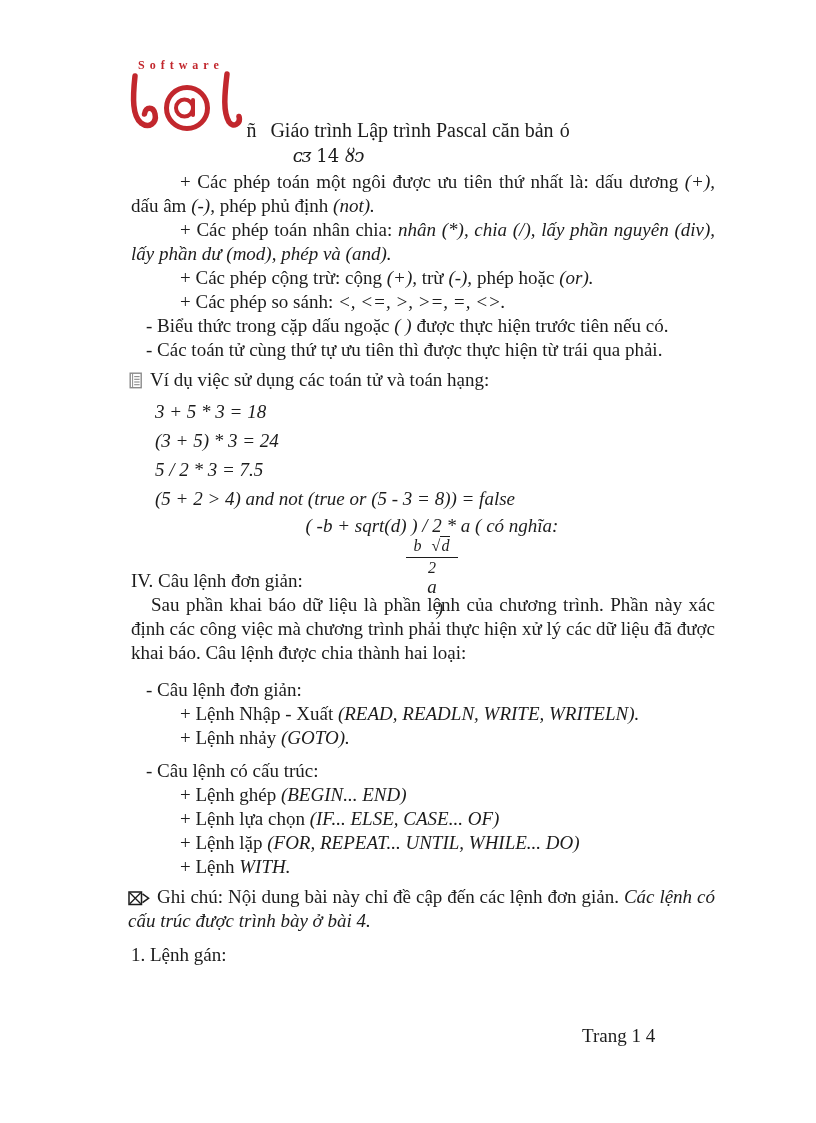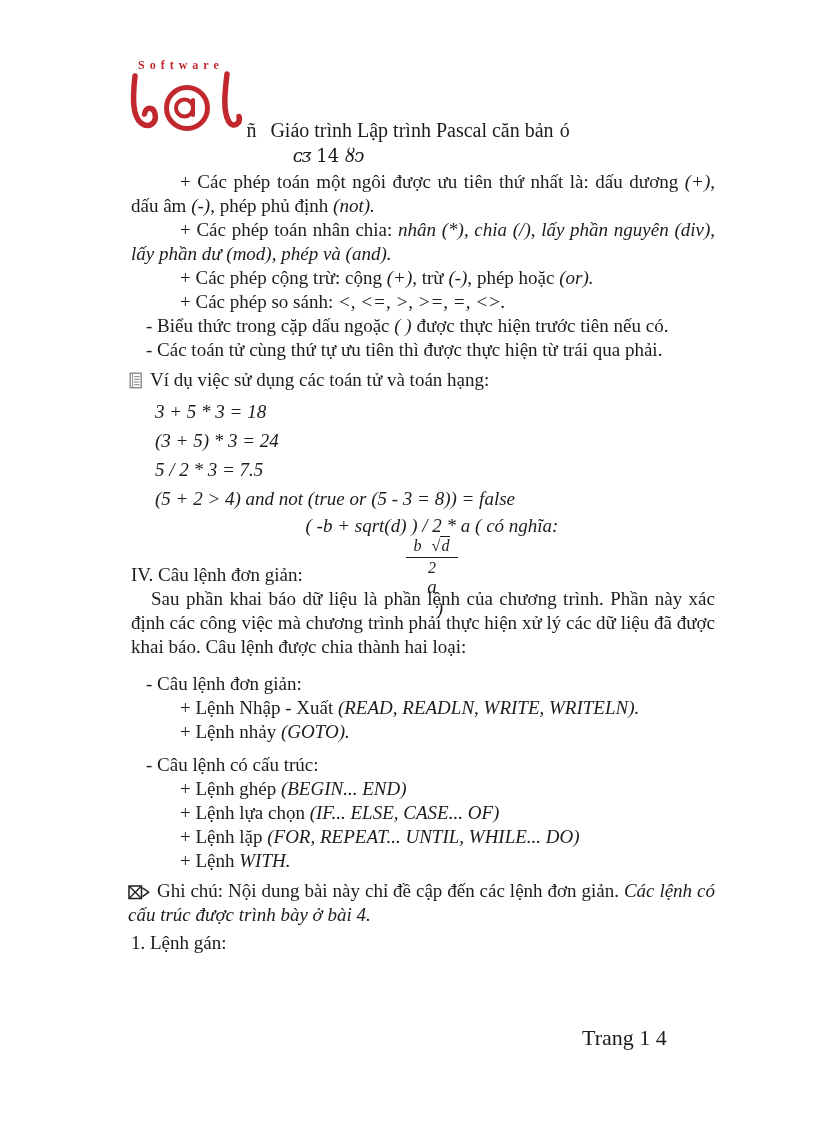--- a/index.html
+++ b/index.html
@@ -51,23 +51,23 @@
   }
   .frac{
     display:inline-block;text-align:center;line-height:1.1;
     font-size:16px;margin:0 4px;
   }
   .frac .num{display:block;padding:0 8px 2px;}
   .frac .den{display:block;border-top:1.6px solid #1c1c1c;padding-top:1px;}
   .rad{margin-left:10px;}
   .ovl{border-top:1.6px solid #1c1c1c;padding:0 1px;}
   .formula .close{margin-left:16px;}
-  .heading{line-height:24px;margin-top:4px;}
+  .heading{line-height:24px;margin-top:10px;}
   
-  .footer{position:absolute;left:582px;top:1025px;font-size:22px;}
+  .footer{position:absolute;left:582px;top:1025px;font-size:19px;}
 </style>
 </head>
 <body>
 
 <div class="page">
 
   <div class="logo">
     <div class="logo-word">Software</div>
     <svg class="logo-mark" width="126" height="66" viewBox="0 0 126 66">
       <path d="M9 5 C6.5 28 6.5 45 15 52 C23 58 31 52 29 43 C27.5 35.5 19.5 35 18.5 43" stroke="#c2272d" stroke-width="5.5" fill="none" stroke-linecap="round"></path>

